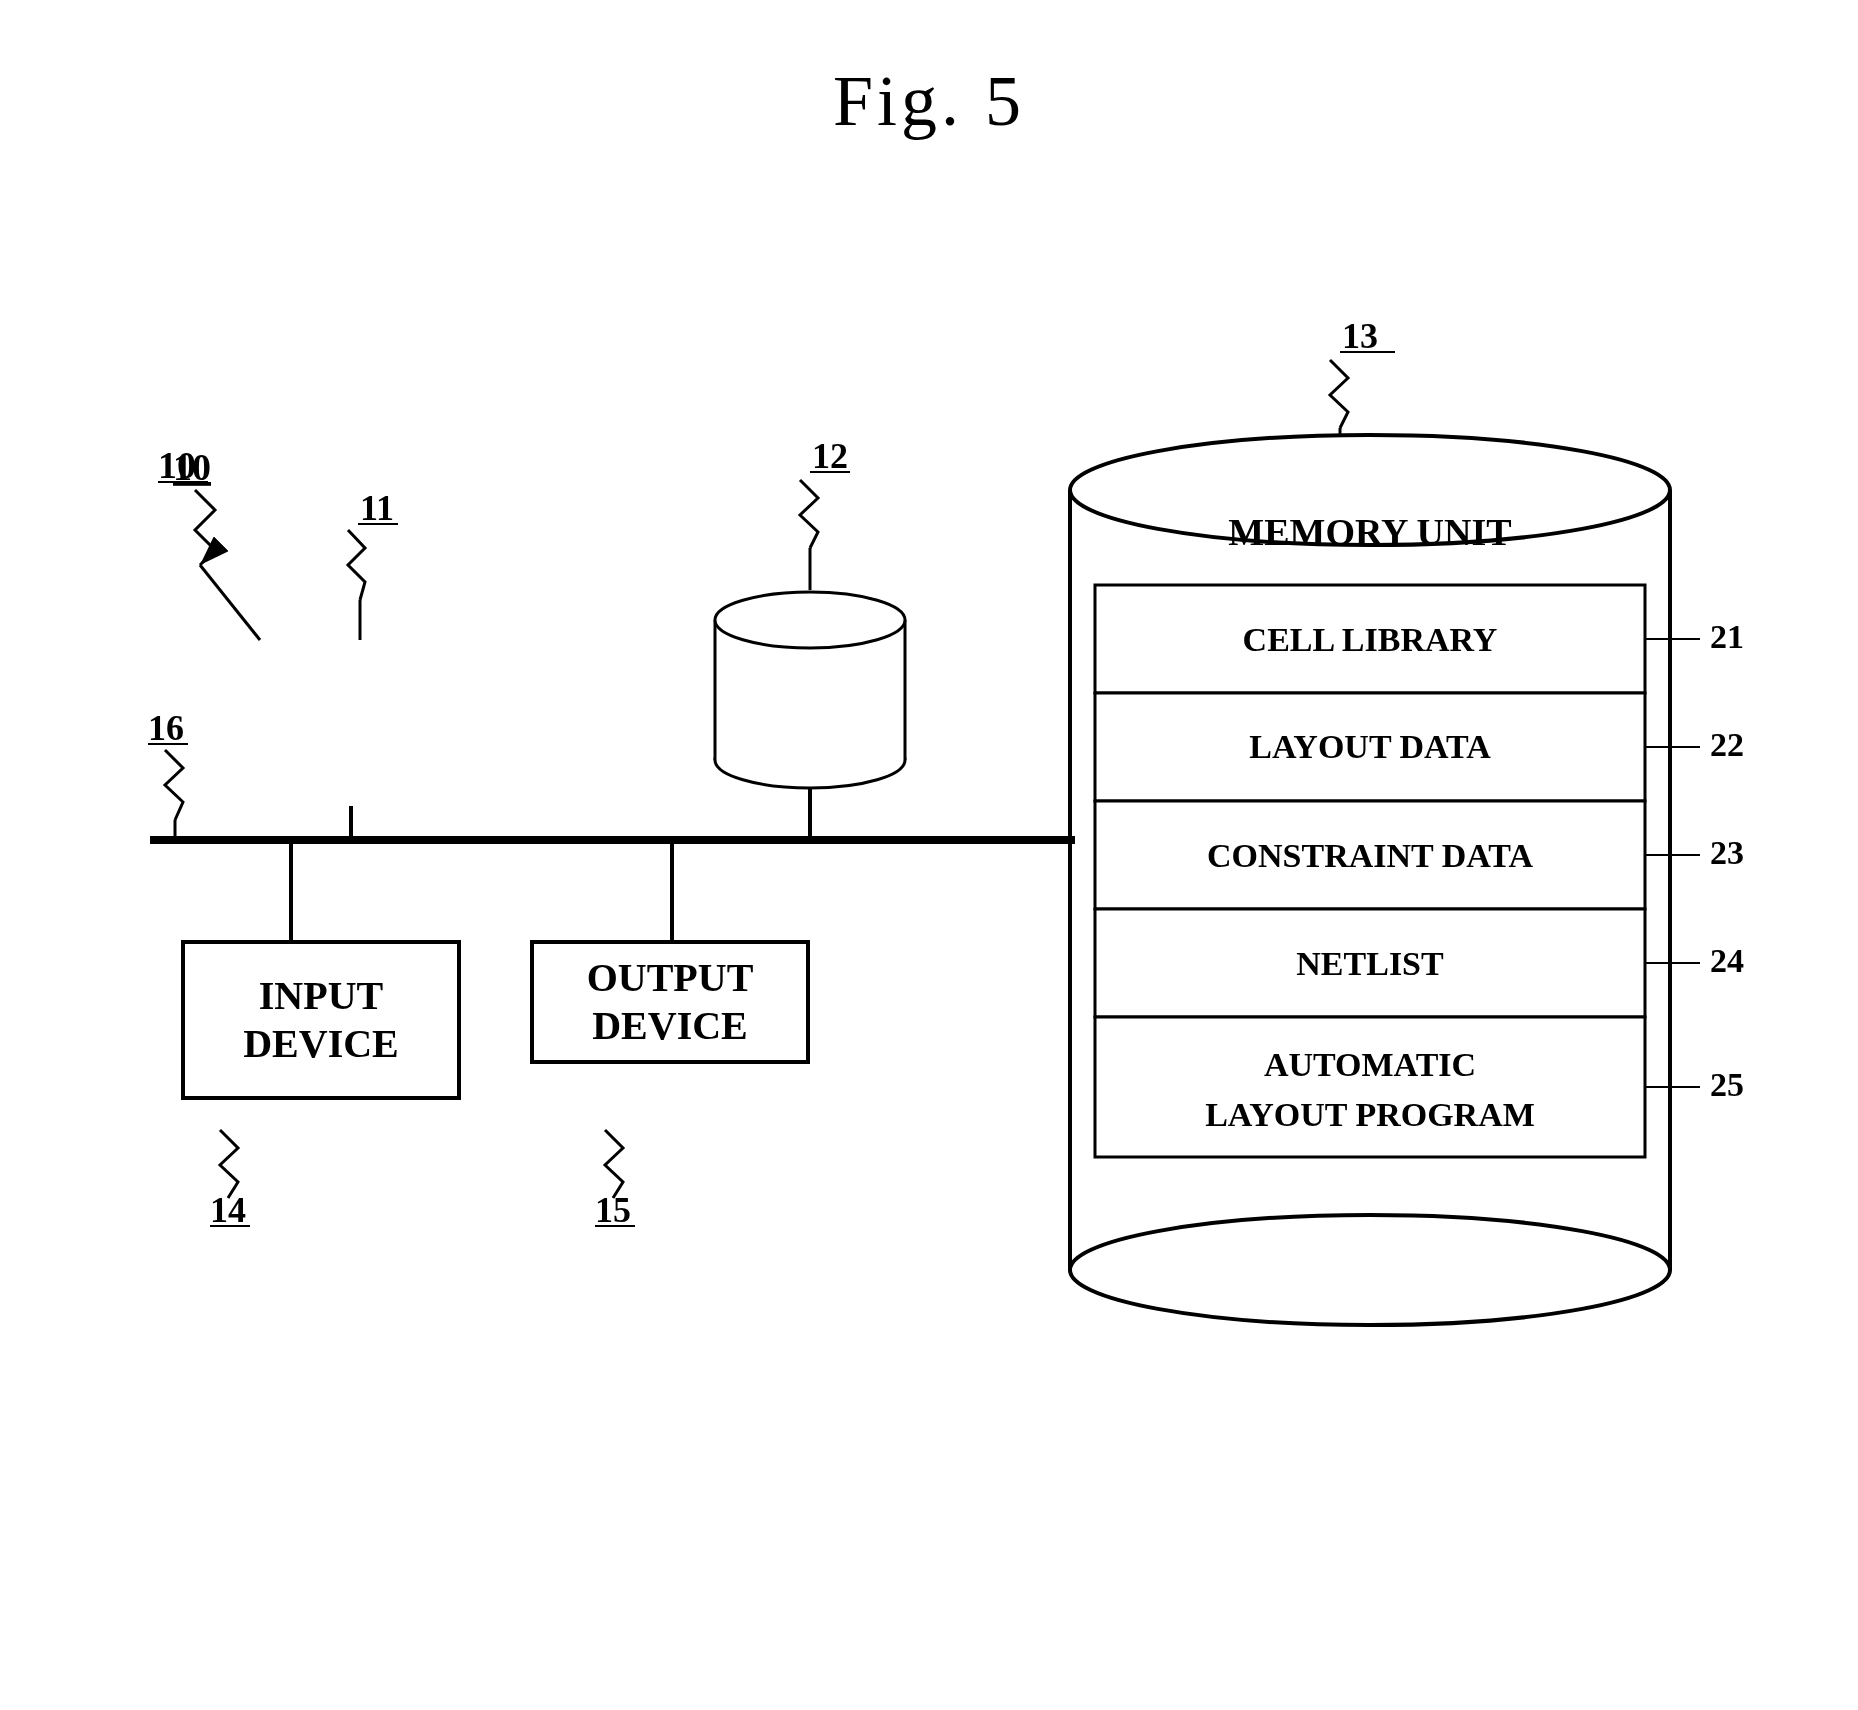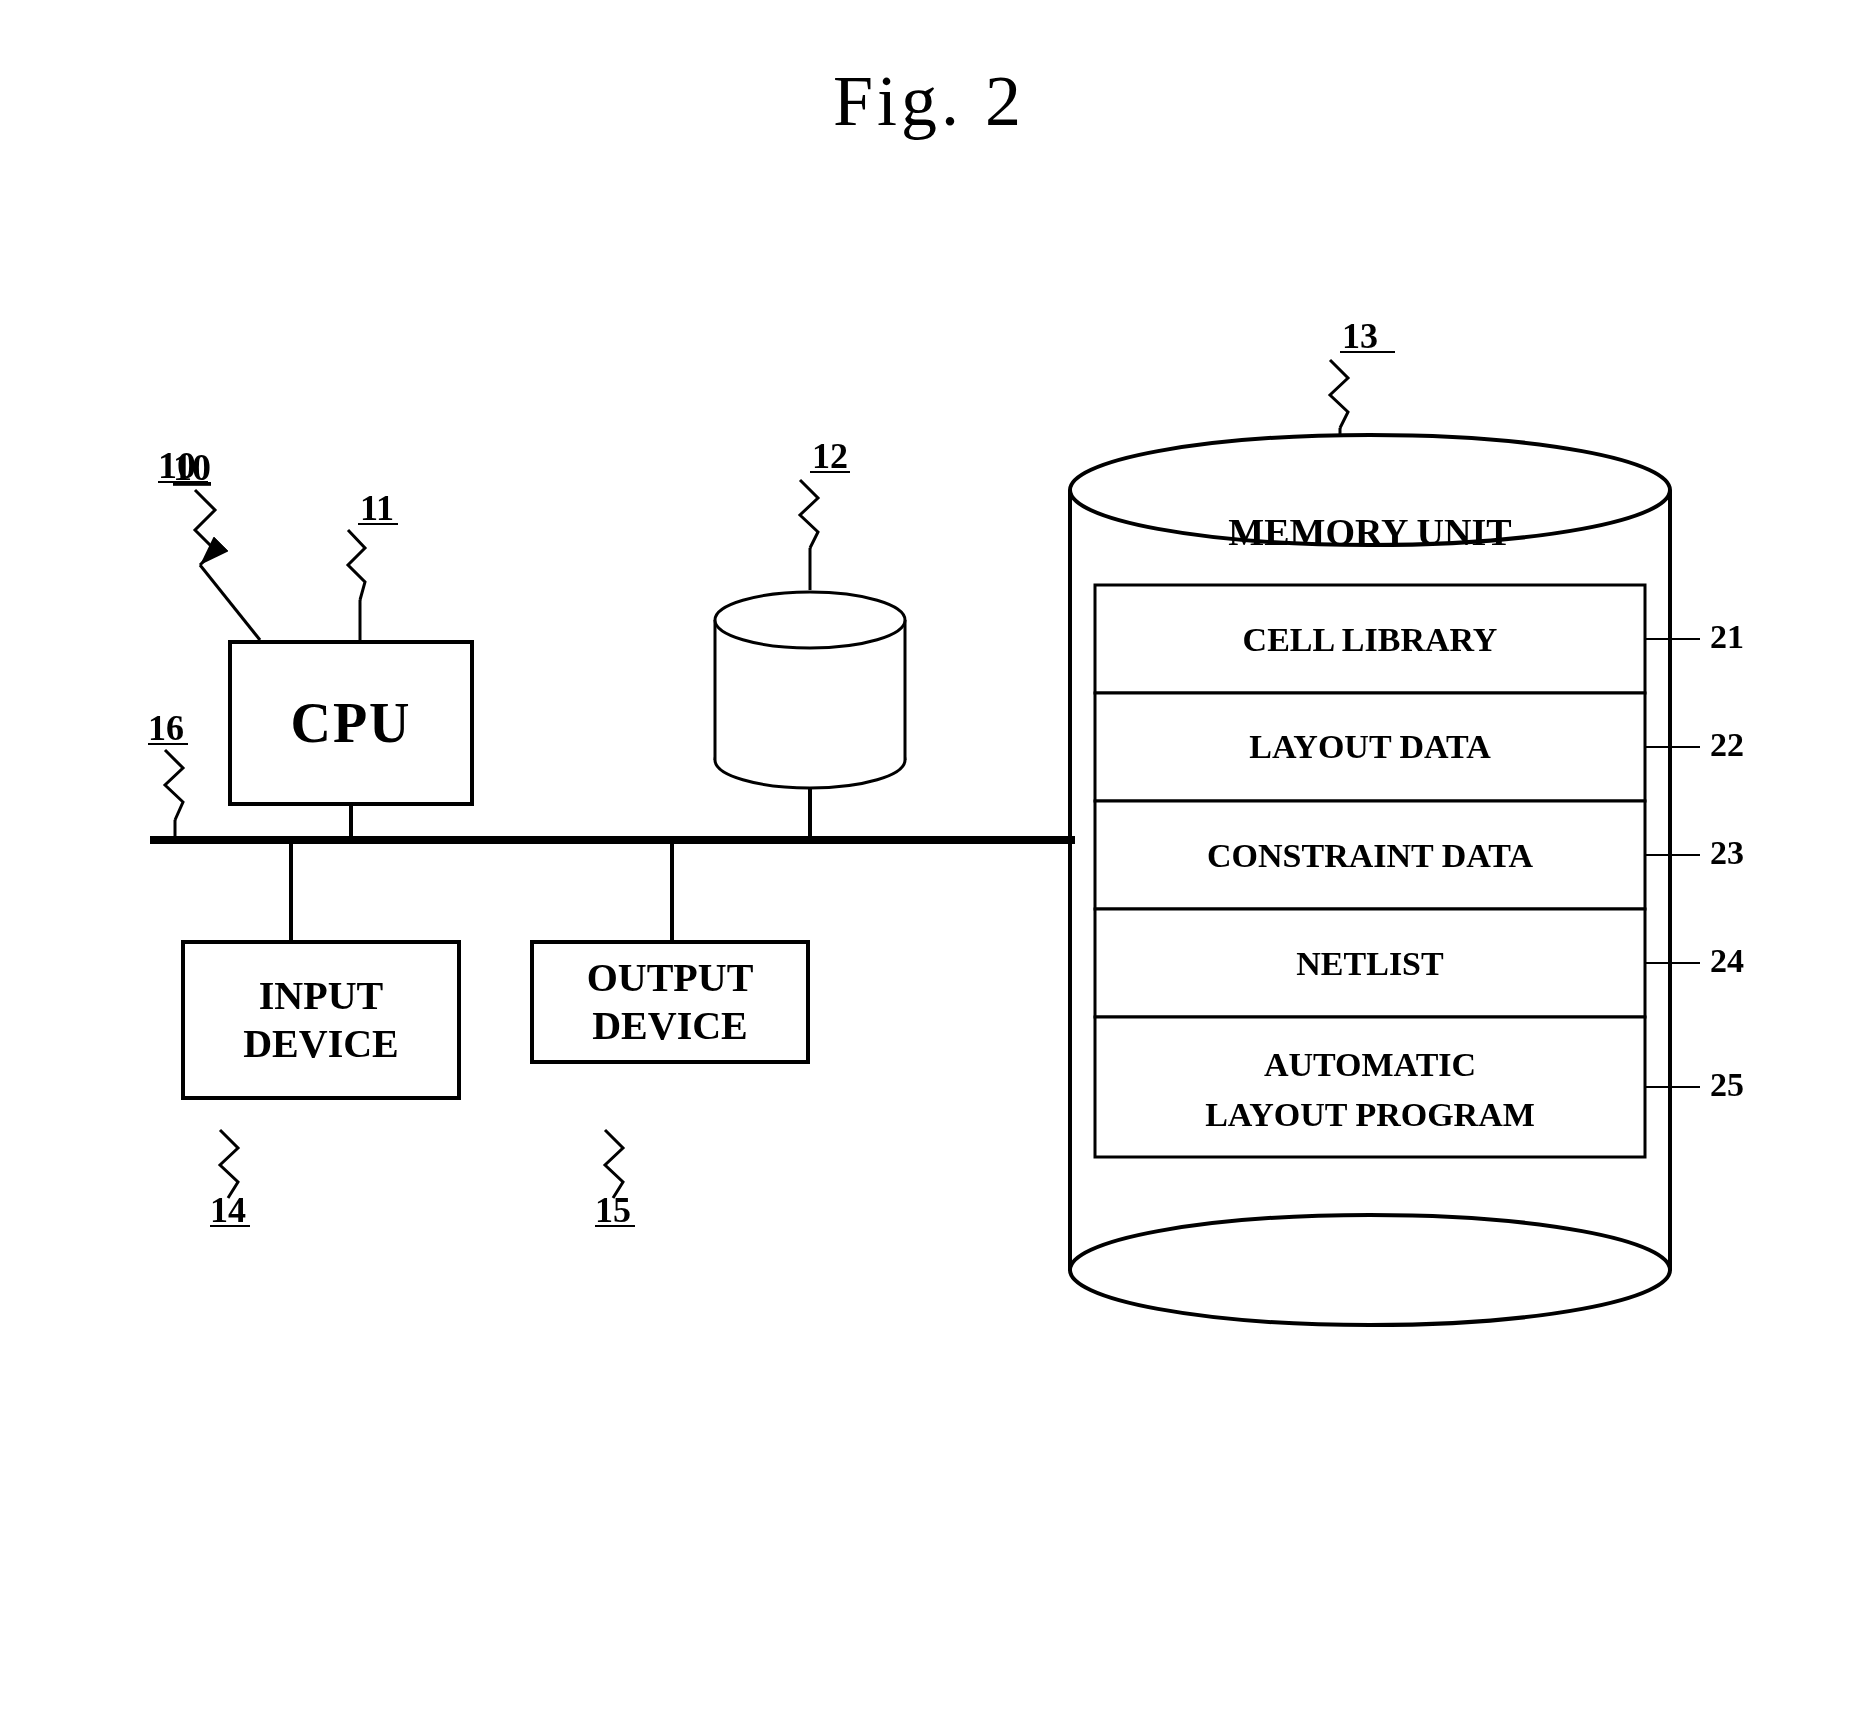--- a/index.html
+++ b/index.html
@@ -94,21 +94,21 @@
       width: 1858px;
       height: 1710px;
       pointer-events: none;
     }
   </style>
 </head>
 <body>
 
 <div class="diagram-container">
 
-  <div class="title">Fig. 2</div>
+  <div class="title">Fig. 5</div>
 
   <svg class="connections-svg">
 
     <polyline points="195,490 215,510 195,530 215,550 200,565" stroke="#000" stroke-width="3" fill="none" marker-end="url(#arrowhead)"></polyline>
     <defs>
       <marker id="arrowhead" markerWidth="10" markerHeight="7" refX="10" refY="3.5" orient="auto">
         <polygon points="0 0, 10 3.5, 0 7" fill="#000"></polygon>
       </marker>
     </defs>
 
@@ -206,23 +206,20 @@
     <line x1="158" y1="482" x2="208" y2="482" stroke="#000" stroke-width="2"></line>
     <line x1="358" y1="524" x2="398" y2="524" stroke="#000" stroke-width="2"></line>
     <line x1="810" y1="472" x2="850" y2="472" stroke="#000" stroke-width="2"></line>
     <line x1="1340" y1="352" x2="1395" y2="352" stroke="#000" stroke-width="2"></line>
     <line x1="148" y1="744" x2="188" y2="744" stroke="#000" stroke-width="2"></line>
     <line x1="210" y1="1226" x2="250" y2="1226" stroke="#000" stroke-width="2"></line>
     <line x1="595" y1="1226" x2="635" y2="1226" stroke="#000" stroke-width="2"></line>
 
   </svg>
 
-  <div class="cpu-box">
-    <span class="cpu-label">CPU</span>
-  </div>
 
   <div class="input-box">
     <span class="device-label">INPUT<br>DEVICE</span>
   </div>
 
   <div class="output-box">
     <span class="device-label">OUTPUT<br>DEVICE</span>
   </div>
 
 </div>

